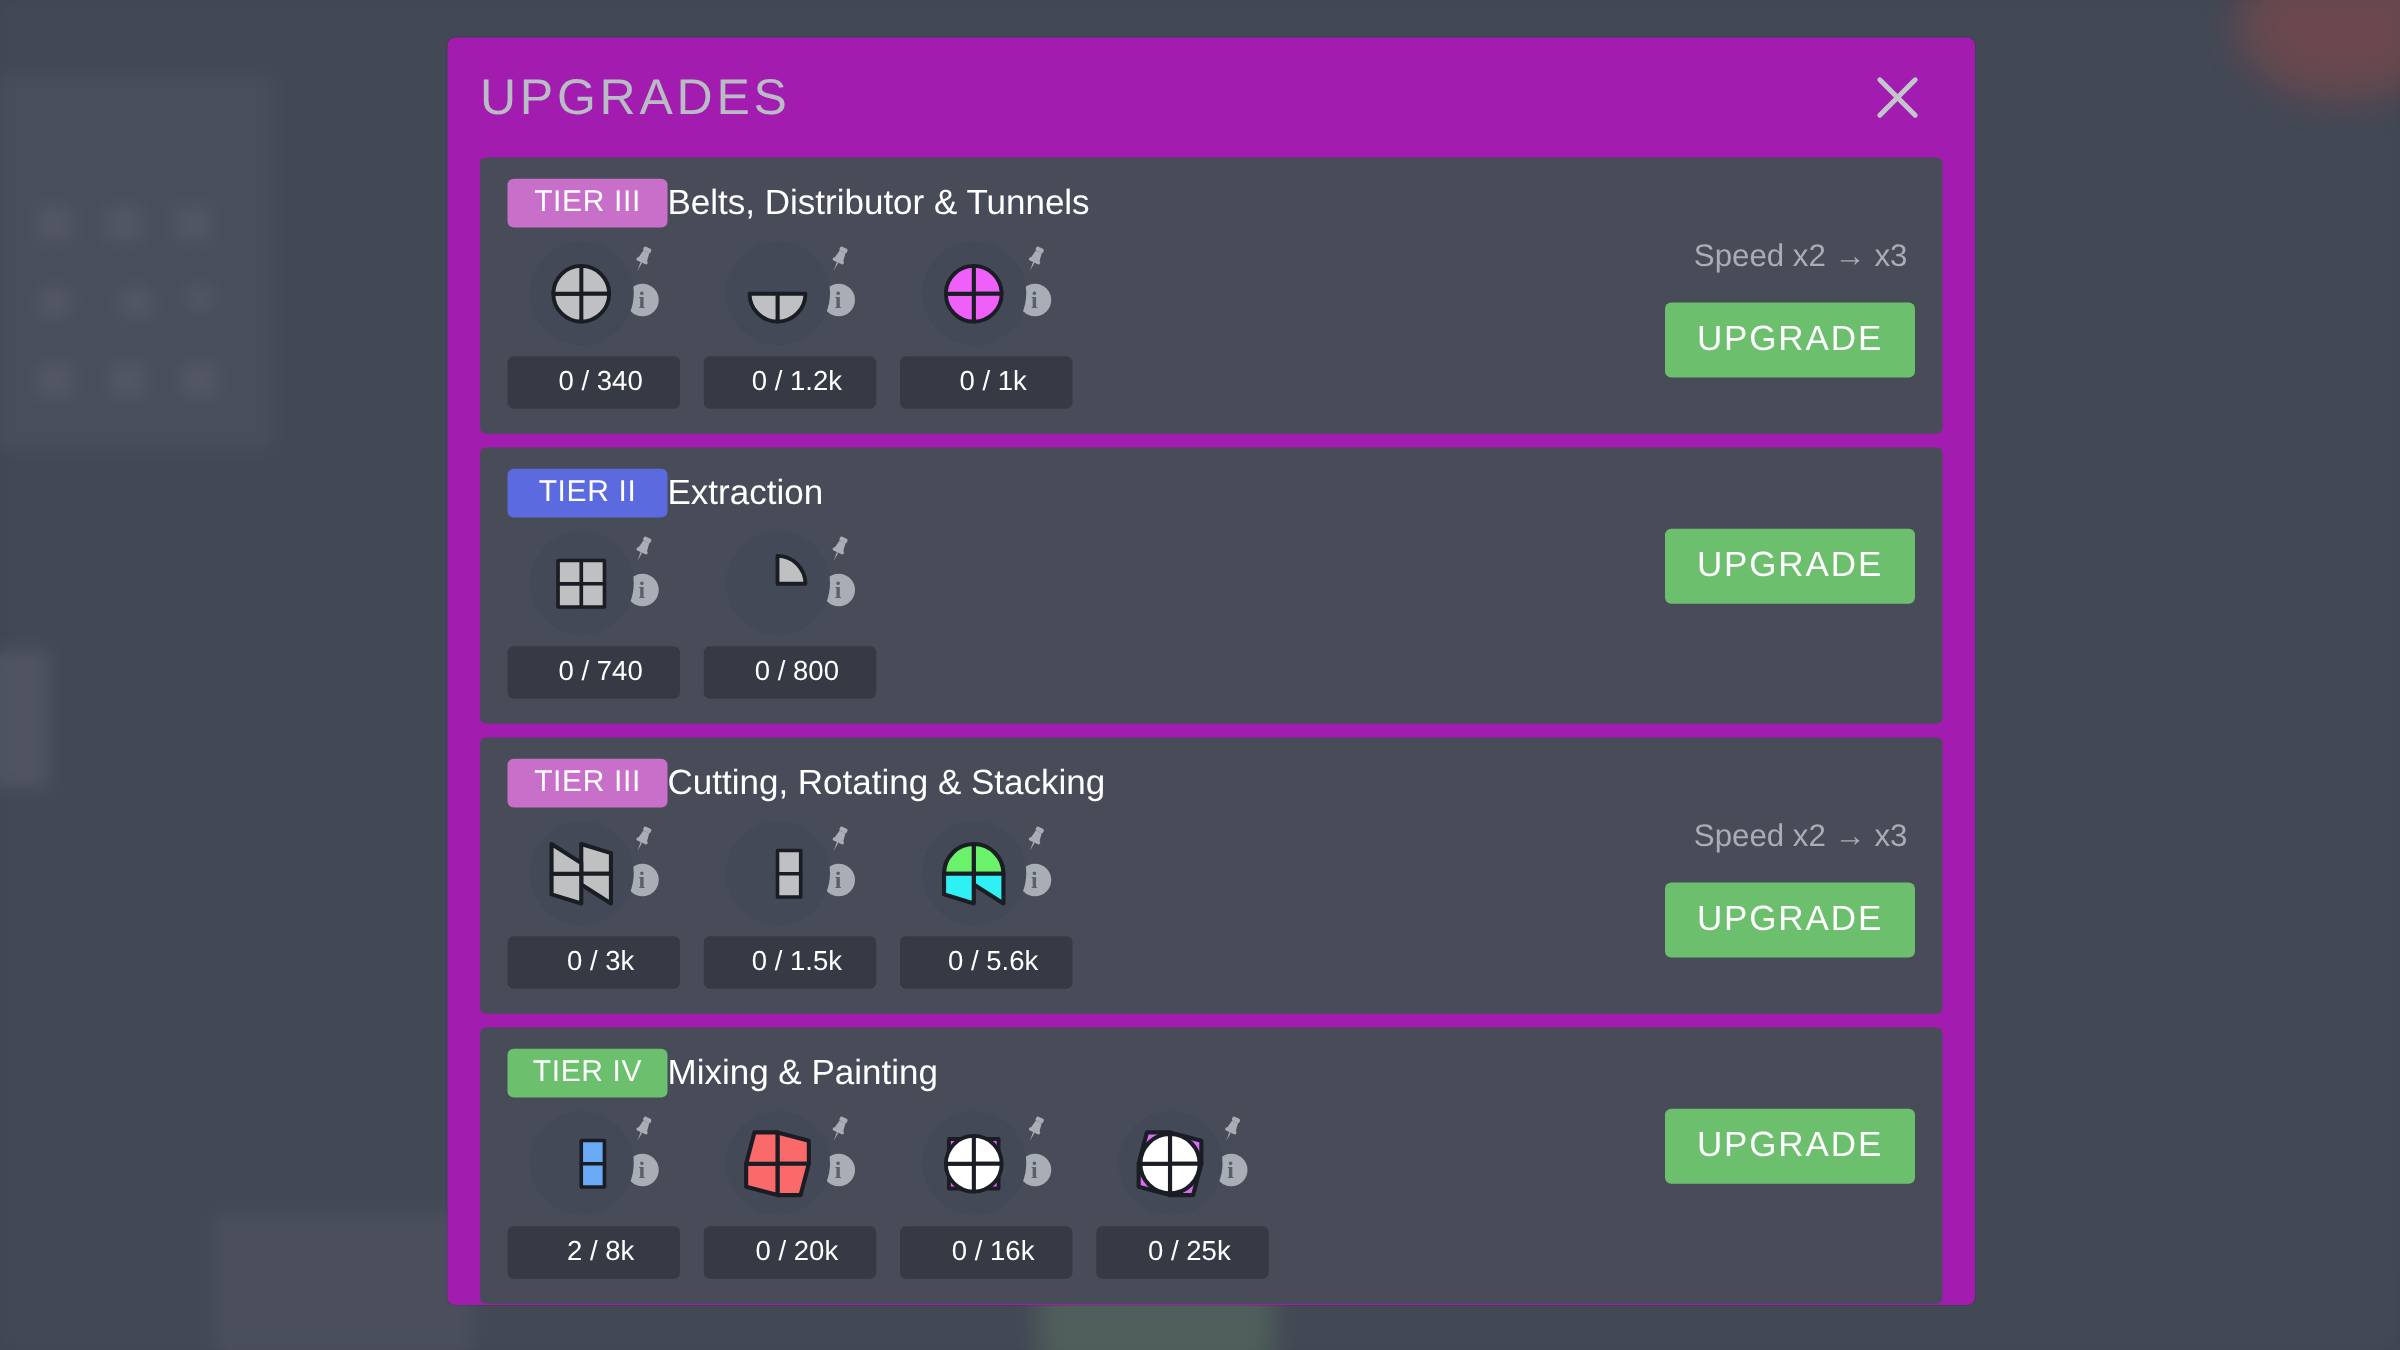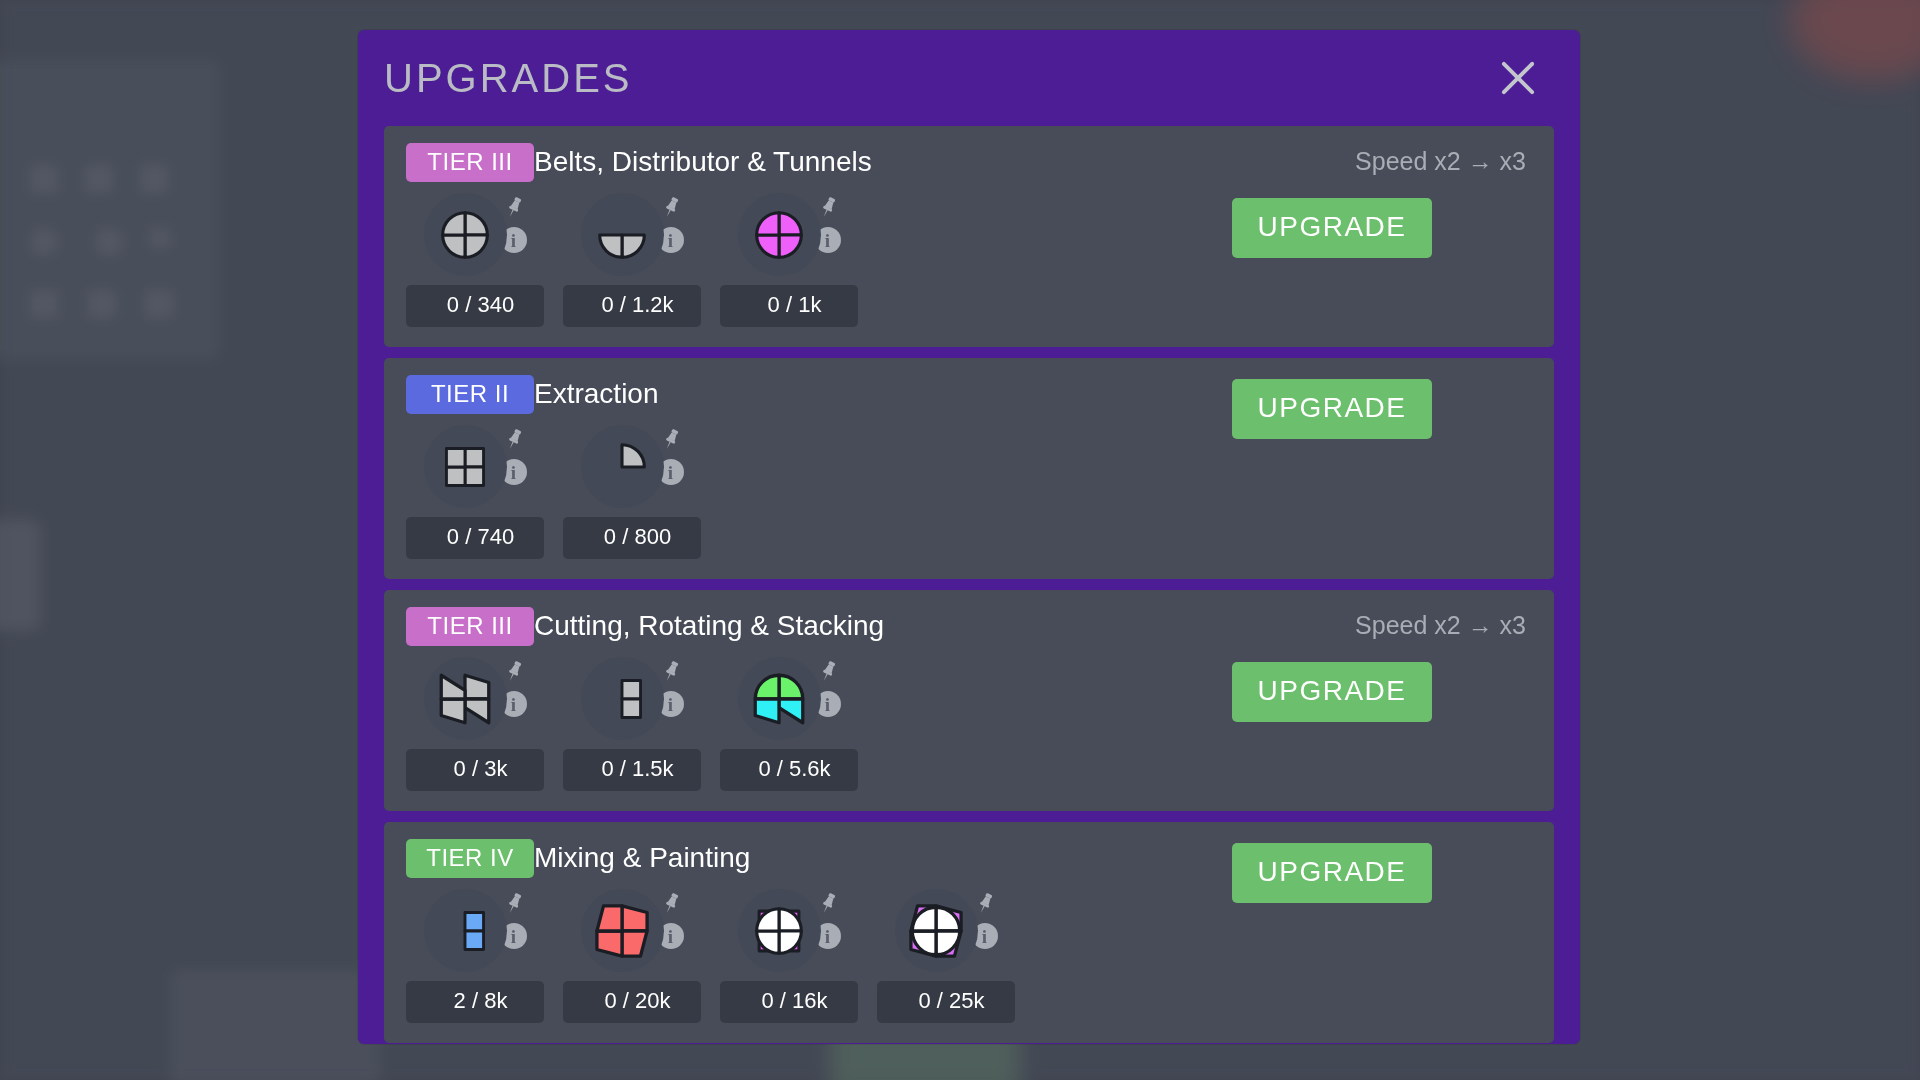--- a/index.html
+++ b/index.html
@@ -57,21 +57,21 @@
     background: rgba(140,200,120,0.18);
     border-radius: 10px;
     filter: blur(9px);
   }
 
   
   #dialog {
     position: absolute;
     left: 358px; top: 30px;
     width: 1222px; height: 1014px;
-    background: #4c1d95;
+    background: #a21caf;
     border-radius: 6px;
     box-shadow: 0 0 0 1px rgba(0,0,0,.08);
     padding: 0 26px;
   }
   #dialog-header {
     height: 96px;
     display: flex; align-items: center; justify-content: space-between;
   }
   #dialog-title {
     font-size: 40px;
@@ -102,22 +102,23 @@
     background: #474c58;
     border-radius: 5px;
     padding: 17px 22px 20px 22px;
     position: relative;
     display: flex;
   }
   .row-left { flex: 1 1 auto; min-width: 0; }
   .row-right {
     width: 300px;
     display: flex; flex-direction: column;
-    align-items: flex-start; justify-content: flex-start;
+    align-items: flex-end; justify-content: flex-start;
     padding-top: 4px;
+    margin-top: 44px;
   }
 
   .row-head { display: flex; align-items: center; height: 38px; }
   .tier-badge {
     color: #fff;
     font-size: 24px;
     font-weight: 400;
     letter-spacing: .5px;
     padding: 5px 16px 6px 16px;
     border-radius: 5px;

